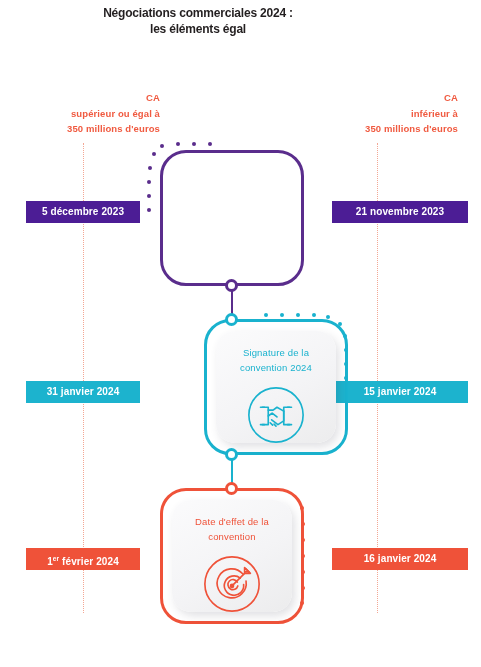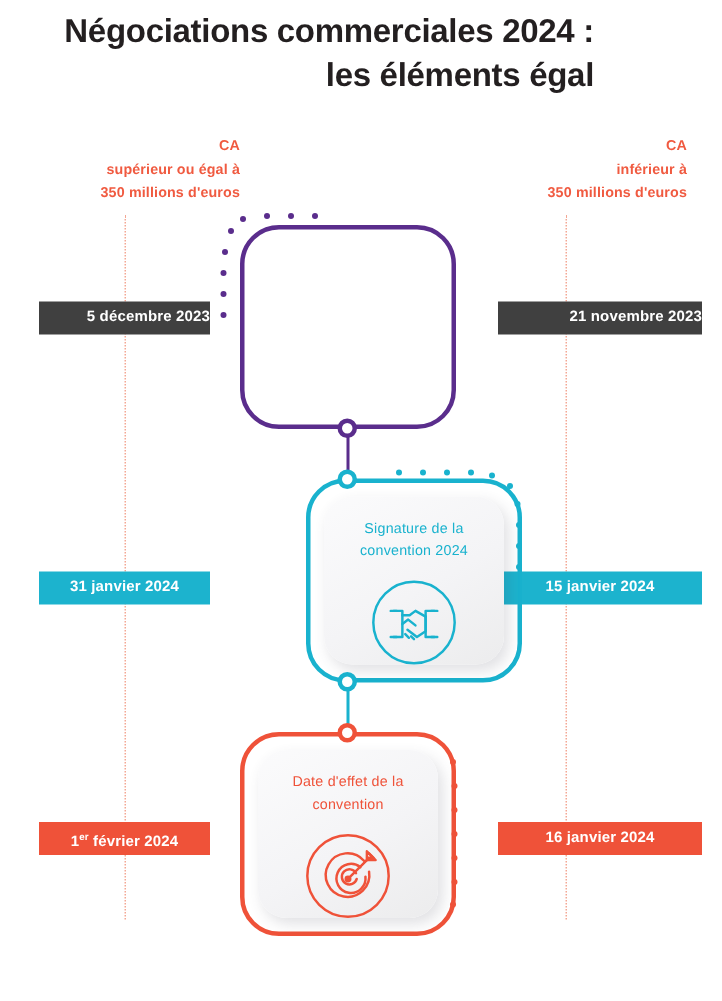--- a/index.html
+++ b/index.html
@@ -15,22 +15,22 @@
     overflow: hidden;
     position: relative;
   }
 
   
   .title {
     position: absolute;
     left: 0;
     top: 6px;
     width: 396px;
-    text-align: right;
-    font-size: 22px;
+    text-align: center;
+    font-size: 12px;
     font-weight: bold;
     line-height: 1.33;
     color: #231f20;
     letter-spacing: -0.2px;
   }
   .title .line { display: block; }
 
   
   .col-head {
     position: absolute;
@@ -67,21 +67,21 @@
     font-size: 10px;
     font-weight: bold;
     letter-spacing: 0.1px;
     white-space: nowrap;
   }
   .badge.left  { left: 26px;  width: 114px; }
   .badge.right { left: 332px; width: 136px; }
   .badge.r1 { top: 201px; }
   .badge.r2 { top: 381px; }
   .badge.r3 { top: 548px; }
-  .badge.purple { background: #404040; text-align: right; }
+  .badge.purple { background: #4c1d95; }
   .badge.cyan   { background: #1cb3ce; }
   .badge.red    { background: #ef5239; }
   .badge sup { font-size: 6.5px; vertical-align: super; }
 
   
   .card {
     position: absolute;
     left: 160px;
     width: 144px;
   }

